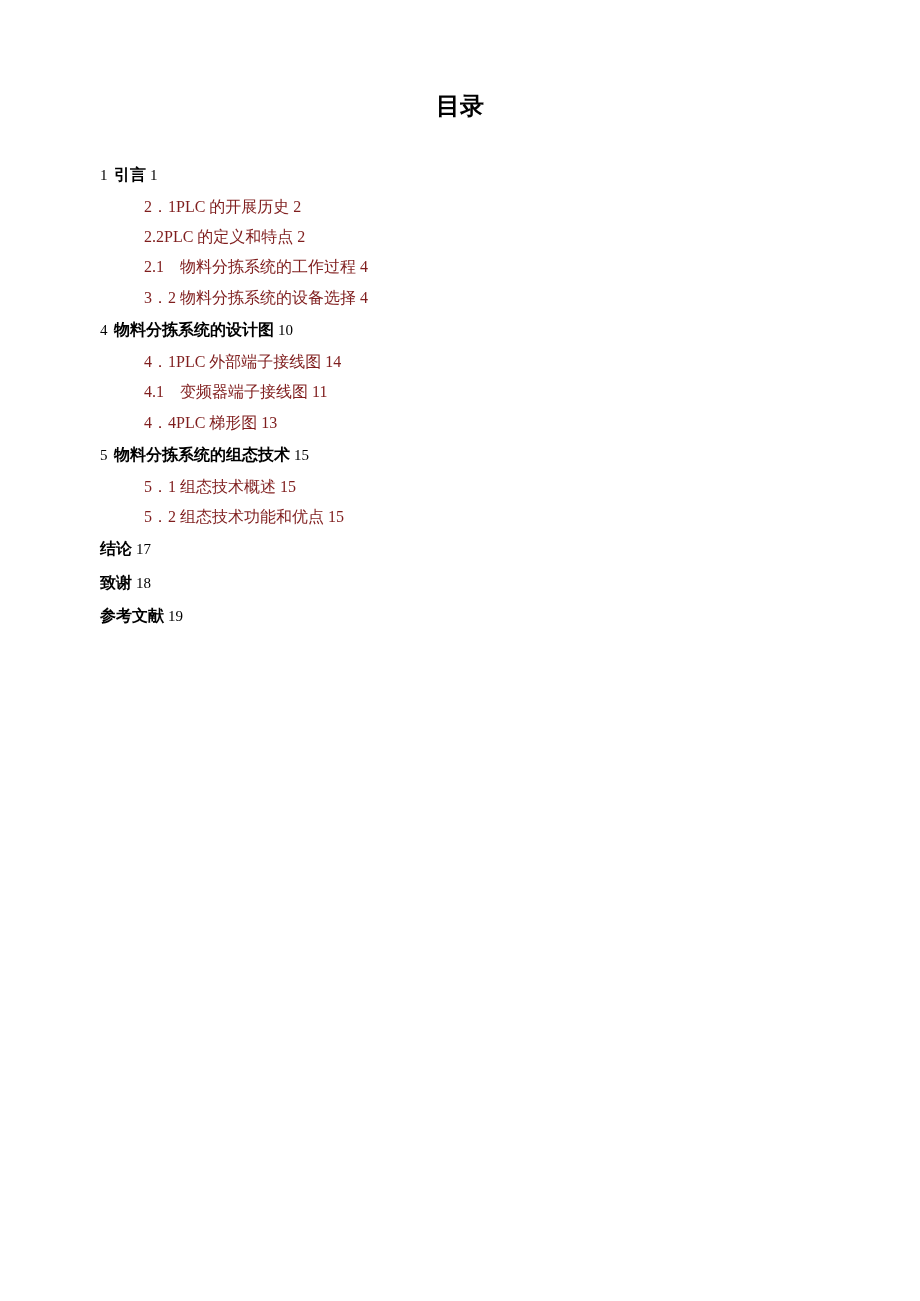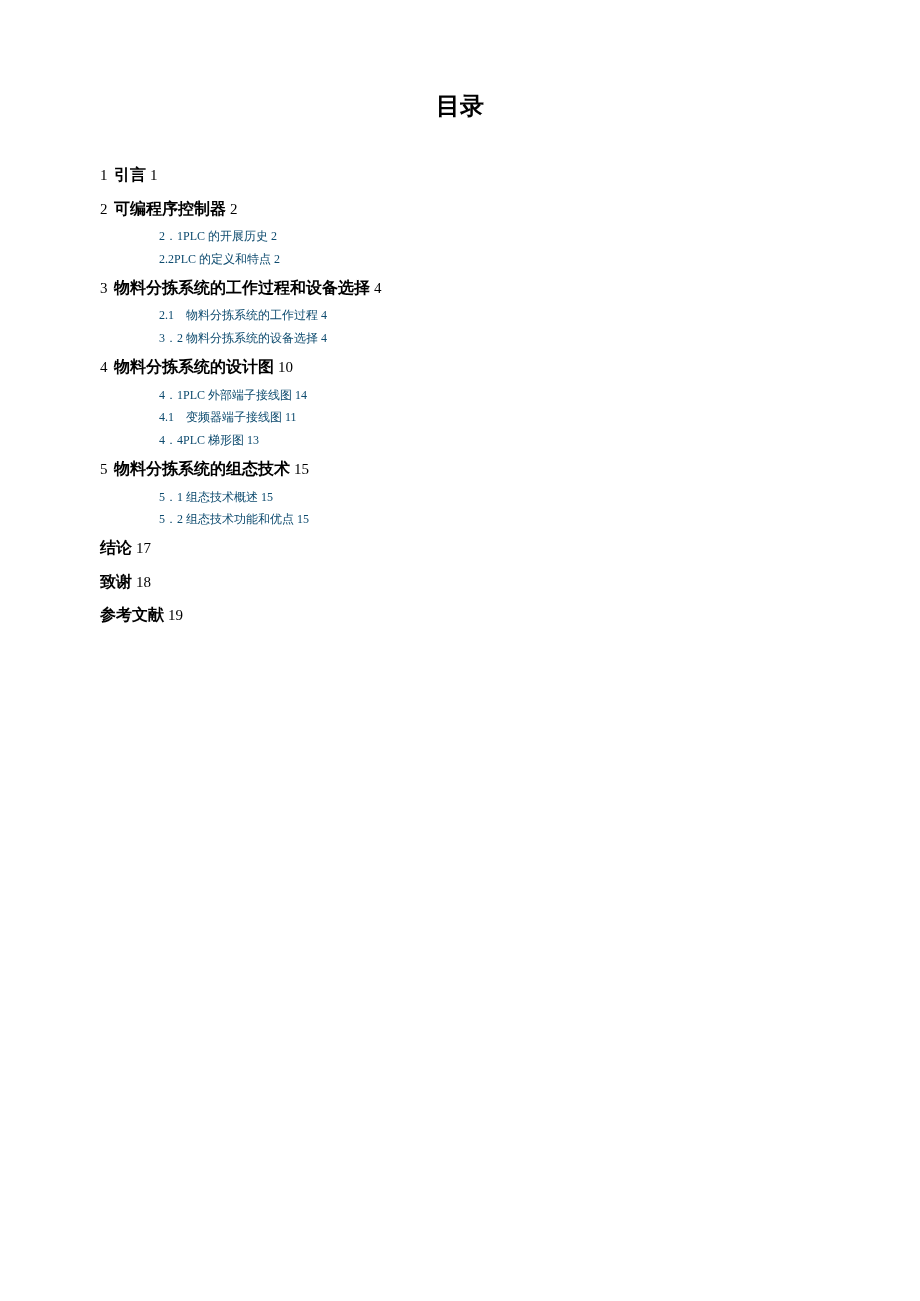--- a/index.html
+++ b/index.html
@@ -35,38 +35,36 @@
     font-size: 15px;
     margin-right: 2px;
   }
   .page-no {
     font-family: "SimSun", serif;
     font-weight: normal;
     font-size: 15px;
     margin-left: 4px;
   }
   .sub {
-    margin-left: 59px;
-    color: #0c4a6e;
+    margin-left: 44px;
+    color: #7f1d1d;
     font-family: "SimSun", "宋体", serif;
-    font-size: 12px;
+    font-size: 16px;
     line-height: 1.9;
   }
 </style>
 </head>
 <body>
 
 <div class="page">
   <div class="title">目录</div>
   <div id="toc">
       <div class="section-line"><span class="num">1</span> <span>引言</span><span class="page-no">1</span></div>
-      <div class="section-line"><span class="num">2</span> <span>可编程序控制器</span><span class="page-no">2</span></div>
       <div class="sub">2．1PLC 的开展历史 2</div>
       <div class="sub">2.2PLC 的定义和特点 2</div>
-      <div class="section-line"><span class="num">3</span> <span>物料分拣系统的工作过程和设备选择</span><span class="page-no">4</span></div>
       <div class="sub">2.1　物料分拣系统的工作过程 4</div>
       <div class="sub">3．2 物料分拣系统的设备选择 4</div>
       <div class="section-line"><span class="num">4</span> <span>物料分拣系统的设计图</span><span class="page-no">10</span></div>
       <div class="sub">4．1PLC 外部端子接线图 14</div>
       <div class="sub">4.1　变频器端子接线图 11</div>
       <div class="sub">4．4PLC 梯形图 13</div>
       <div class="section-line"><span class="num">5</span> <span>物料分拣系统的组态技术</span><span class="page-no">15</span></div>
       <div class="sub">5．1 组态技术概述 15</div>
       <div class="sub">5．2 组态技术功能和优点 15</div>
       <div class="section-line"><span>结论</span><span class="page-no">17</span></div>

